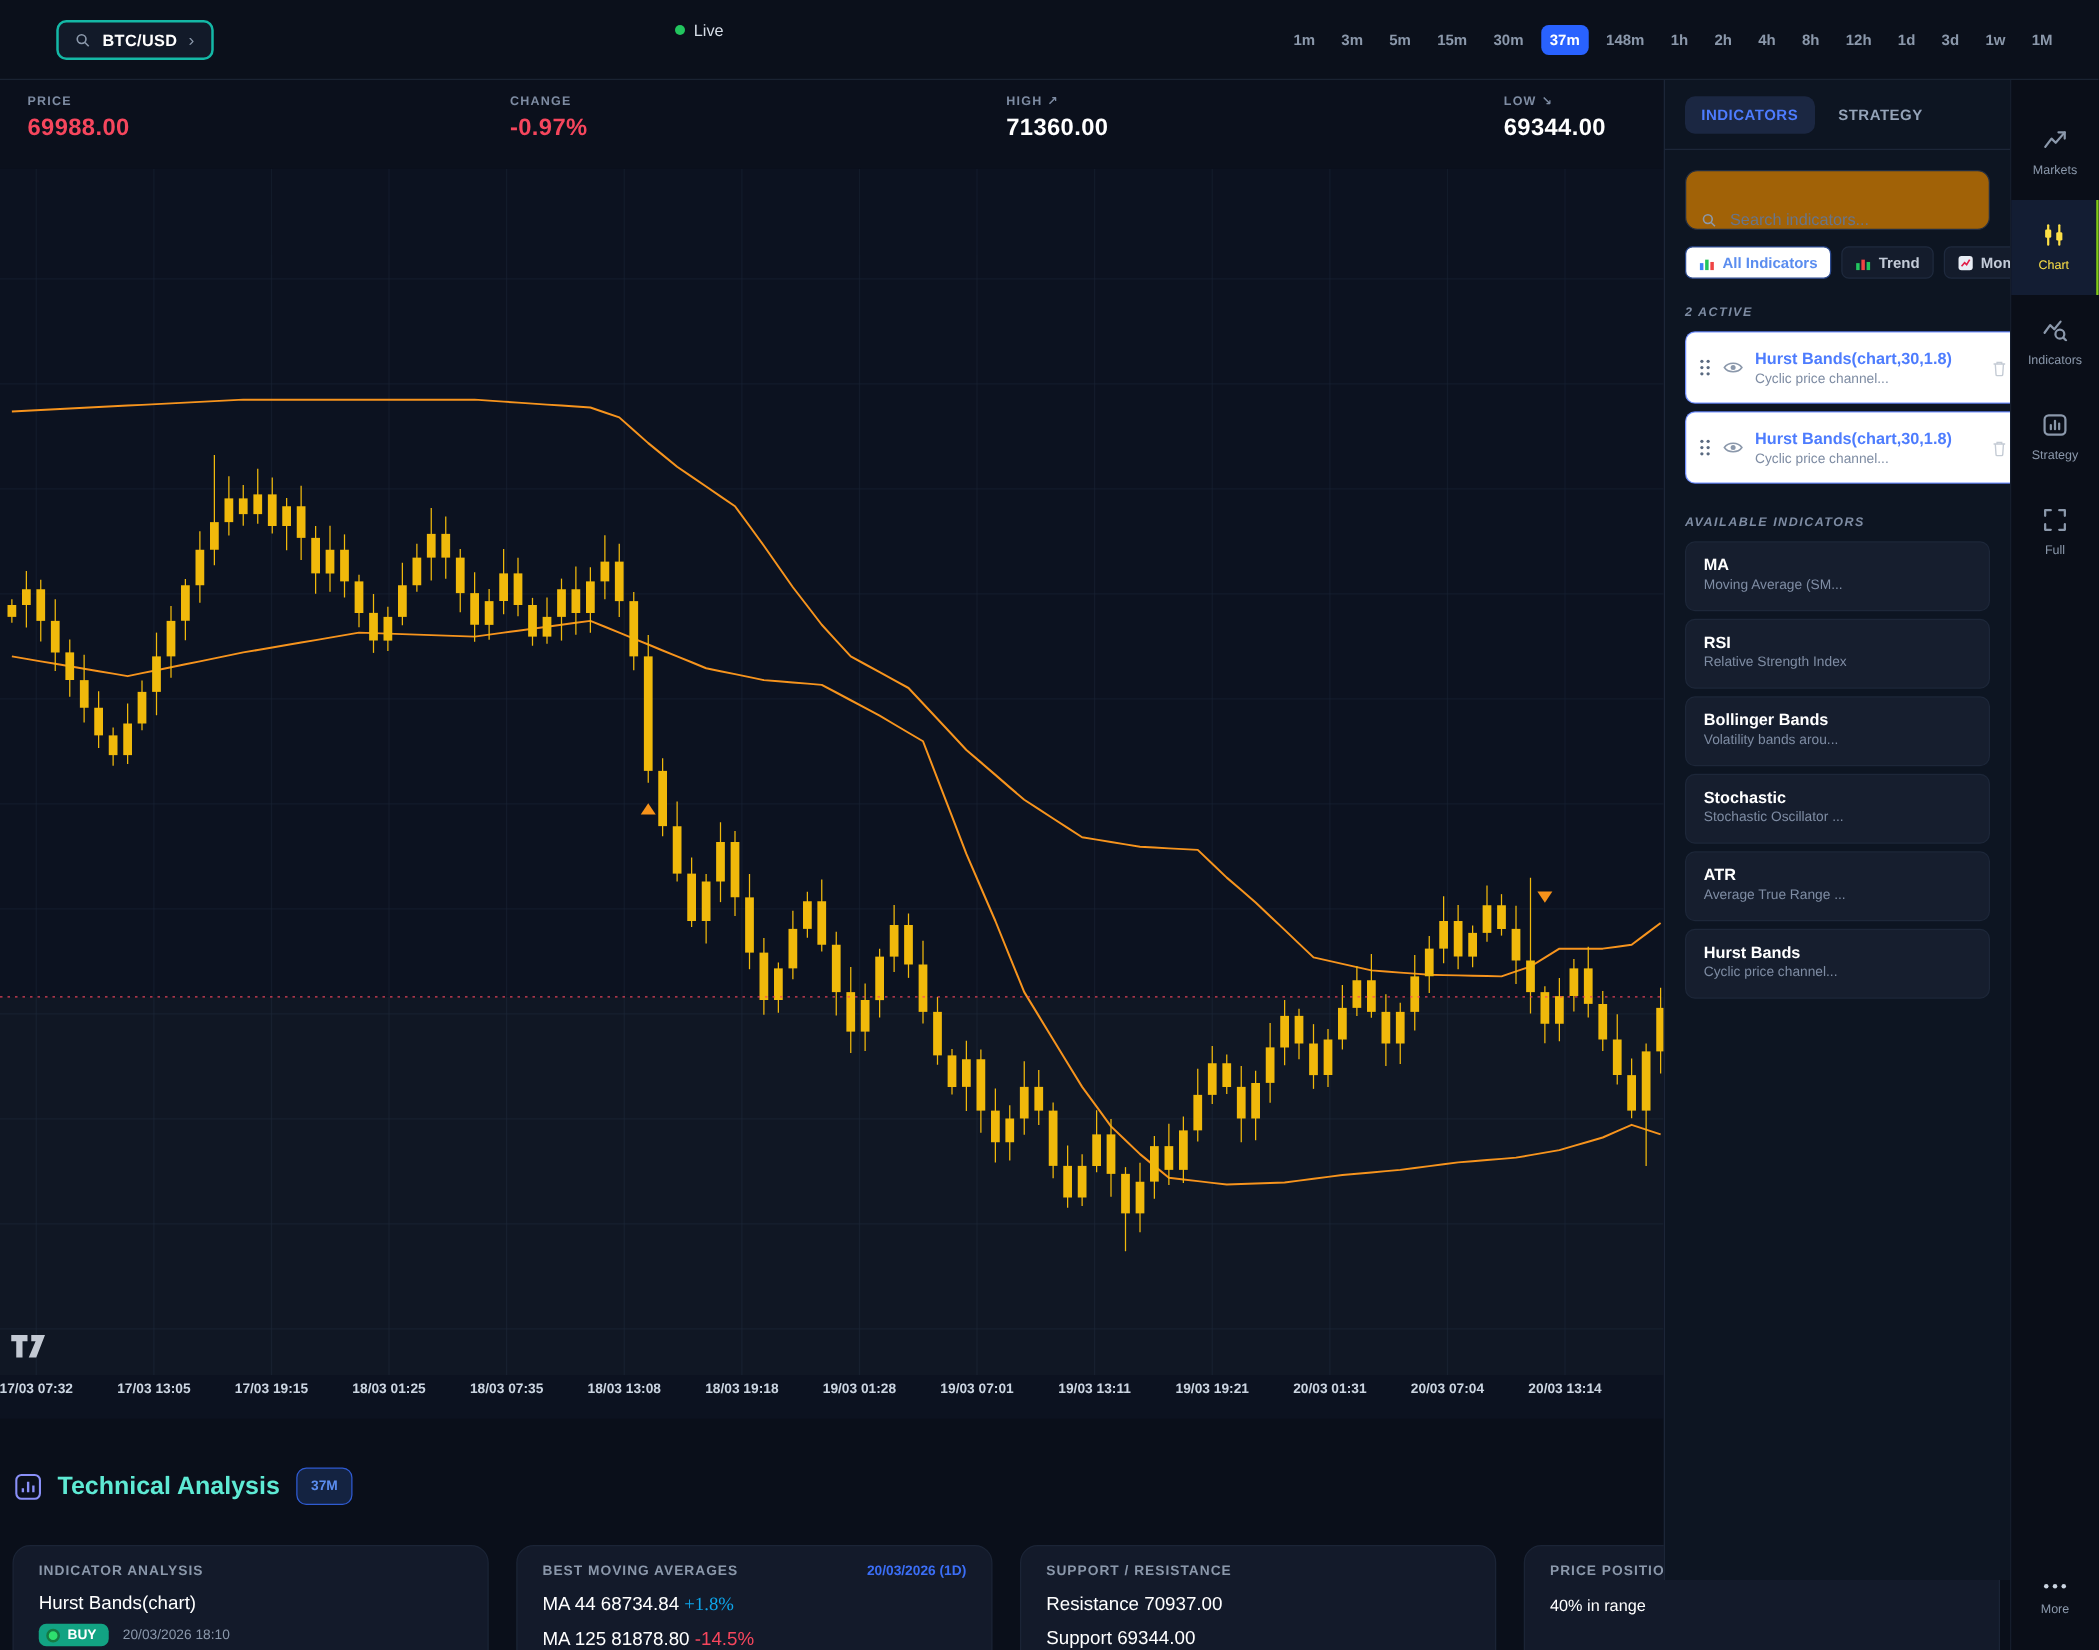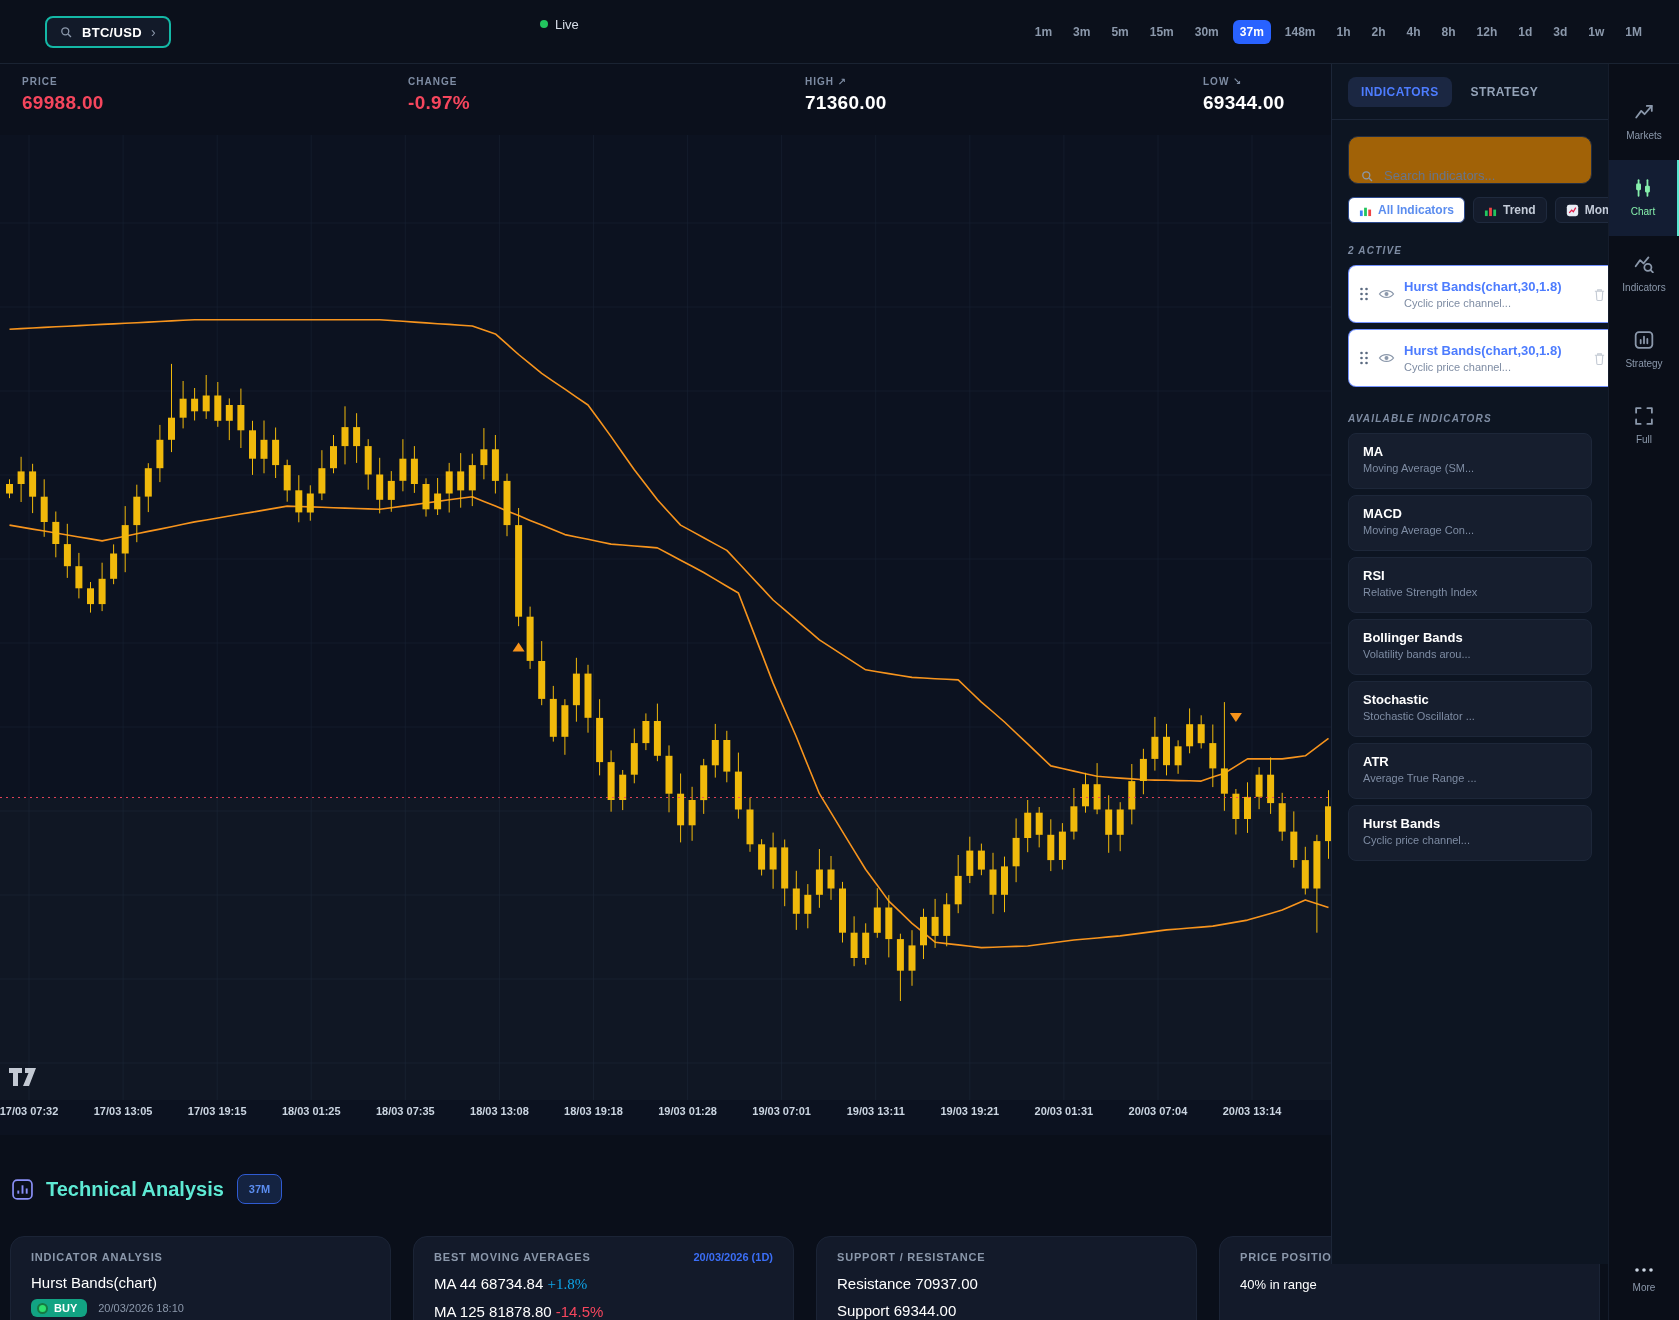--- a/index.html
+++ b/index.html
@@ -81,21 +81,21 @@
     padding:10px 14px; cursor:pointer; }
   .avail-item .ttl { font-size:13px; font-weight:bold; color:#fff; }
   .avail-item .sub { font-size:11px; color:#7e8ca3; margin-top:3px; }
 
   
   .toolbar { position:absolute; left:1608px; top:64px; width:71px; height:1256px; background:#0a0e18;
     border-left:1px solid #151d2c; z-index:7; display:flex; flex-direction:column; align-items:stretch; padding-top:20px; }
   .tb-item { height:76px; display:flex; flex-direction:column; align-items:center; justify-content:center; gap:7px;
     color:#8b98ab; cursor:pointer; }
   .tb-item span { font-size:10px; }
-  .tb-item.active { background:#131d33; color:#86efac; border-right:2px solid #5eead4; }
+  .tb-item.active { background:#131d33; color:#fde047; border-right:2px solid #84cc16; }
   .tb-item svg { stroke:currentColor; fill:none; stroke-width:1.6; stroke-linecap:round; stroke-linejoin:round; }
   .tb-spacer { flex:1; }
   .tb-more { margin-bottom:12px; height:60px; }
 </style>
 </head>
 <body>
 
 <div class="topbar">
   <div class="symbol-btn">
     <svg class="icon-search" viewBox="0 0 16 16">
@@ -582,24 +582,20 @@
         </svg>
       </div>
     </div>
   <div class="sec-label" style="margin-top:26px">AVAILABLE INDICATORS</div>
   <div id="avail-list">
       <div class="avail-item">
         <div class="ttl">MA</div>
     <div class="sub">Moving Average (SM...</div>
       </div>
       <div class="avail-item">
-        <div class="ttl">MACD</div>
-    <div class="sub">Moving Average Con...</div>
-      </div>
-      <div class="avail-item">
         <div class="ttl">RSI</div>
     <div class="sub">Relative Strength Index</div>
       </div>
       <div class="avail-item">
         <div class="ttl">Bollinger Bands</div>
     <div class="sub">Volatility bands arou...</div>
       </div>
       <div class="avail-item">
         <div class="ttl">Stochastic</div>
     <div class="sub">Stochastic Oscillator ...</div>

